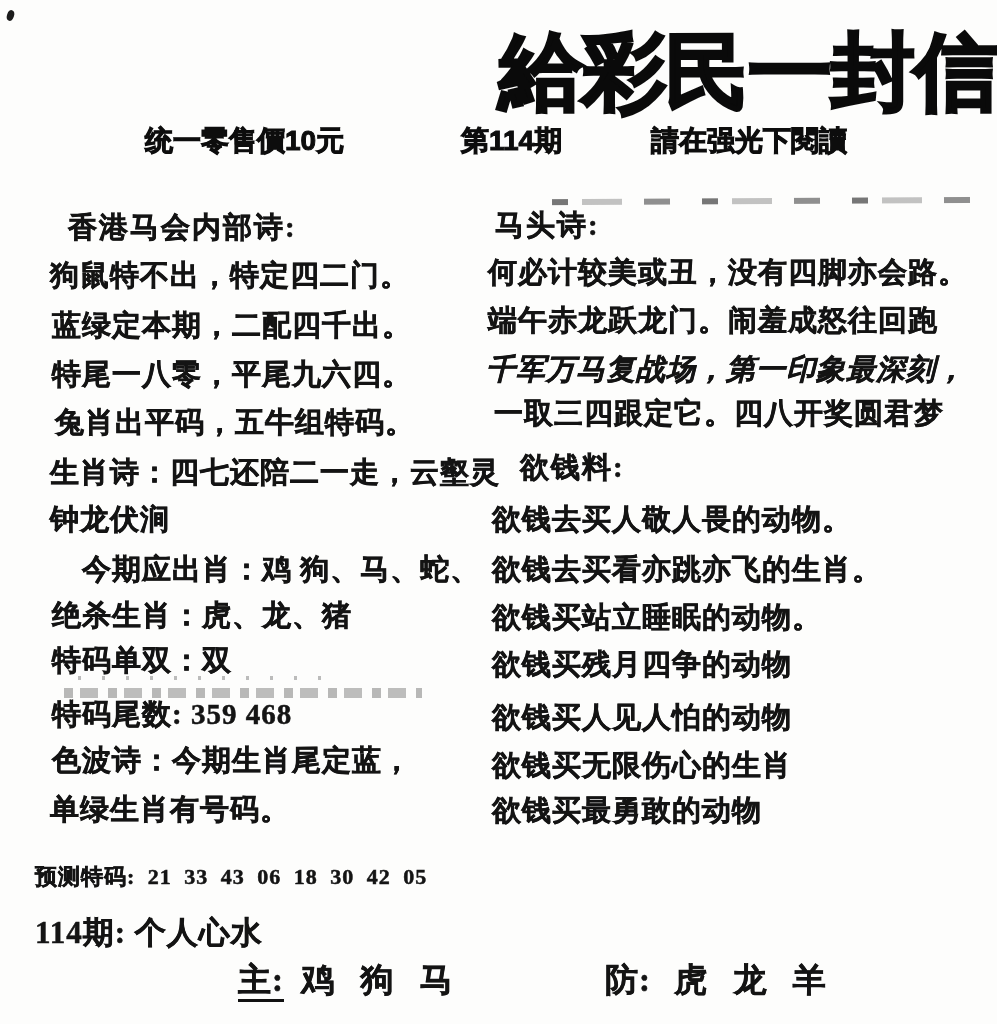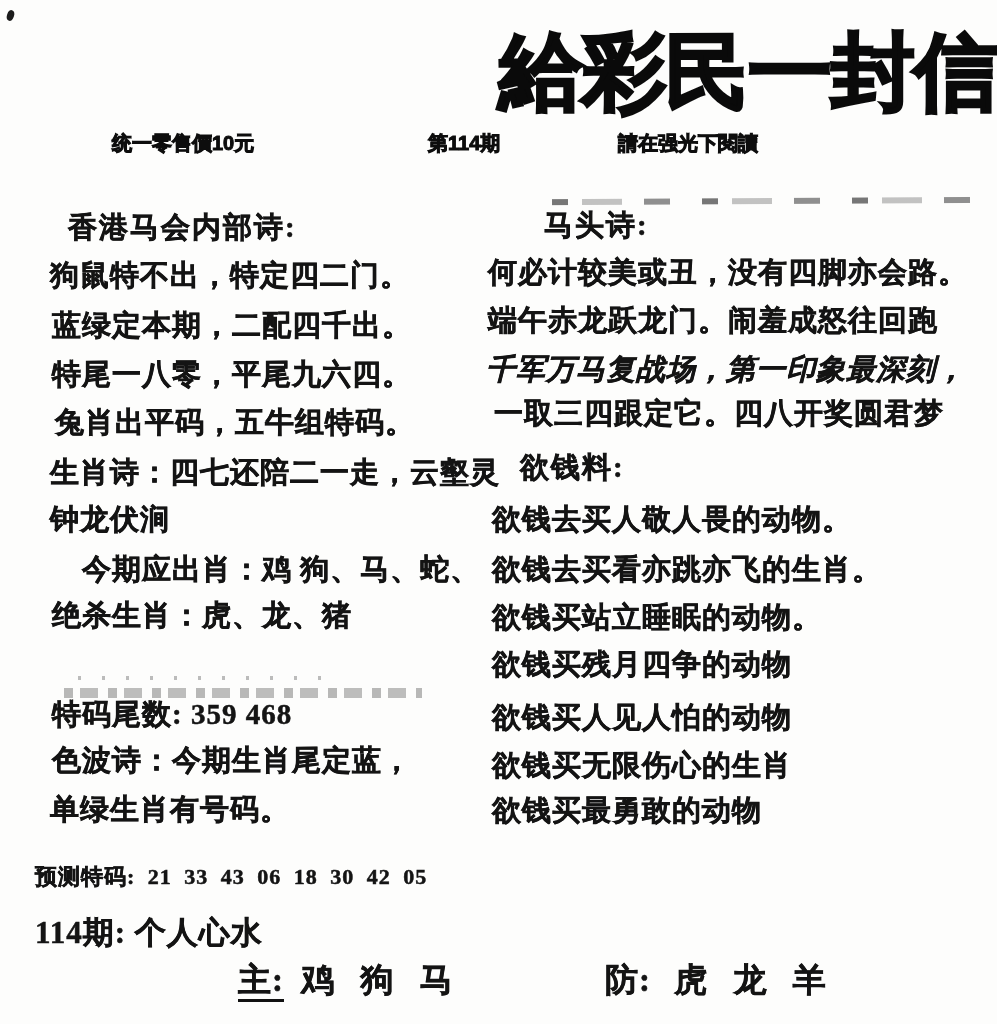--- a/index.html
+++ b/index.html
@@ -8,24 +8,24 @@
     overflow:hidden;color:#141414;
     font-family:"Liberation Serif","DejaVu Serif",serif;
   }
   .title{
     position:absolute;top:16px;left:0;width:100%;text-align:right;
     font-family:"Liberation Sans","DejaVu Sans",sans-serif;
     font-weight:900;font-size:84px;letter-spacing:-1px;
     -webkit-text-stroke:3px #0a0a0a;color:#0a0a0a;white-space:nowrap;
   }
   .meta{
-    position:absolute;top:130px;height:34px;
+    position:absolute;top:122px;height:34px;
     font-family:"Liberation Sans","DejaVu Sans",sans-serif;
-    font-weight:900;font-size:20px;color:#0d0d0d;
-    -webkit-text-stroke:1px #0d0d0d;white-space:nowrap;
+    font-weight:900;font-size:28px;color:#0d0d0d;
+    -webkit-text-stroke:1px #0d0d0d;white-space:nowrap;margin-left:33px;
   }
   .ln{
     position:absolute;white-space:nowrap;font-weight:bold;
     font-size:29px;letter-spacing:1px;color:#141414;
     -webkit-text-stroke:0.5px #141414;
   }
   .heading{letter-spacing:2px;}
   .foot-num{font-size:22px;letter-spacing:1px;word-spacing:6px;}
   .animals{word-spacing:16px;}
   .label-underline{border-bottom:3px solid #111;padding-bottom:1px;}
@@ -67,25 +67,26 @@
 
   <div class="ln heading" style="top:208px;left:68px;">香港马会内部诗:</div>
   <div class="ln" style="top:256px;left:50px;text-align:right;">狗鼠特不出，特定四二门。</div>
   <div class="ln" style="top:306px;left:52px;">蓝绿定本期，二配四千出。</div>
   <div class="ln" style="top:355px;left:52px;">特尾一八零，平尾九六四。</div>
   <div class="ln" style="top:403px;left:55px;">兔肖出平码，五牛组特码。</div>
   <div class="ln" style="top:453px;left:50px;">生肖诗：四七还陪二一走，云壑灵</div>
   <div class="ln" style="top:500px;left:50px;">钟龙伏涧</div>
   <div class="ln" style="top:550px;left:50px;margin-left:32px;">今期应出肖：鸡 狗、马、蛇、</div>
   <div class="ln" style="top:596px;left:52px;">绝杀生肖：虎、龙、猪</div>
+  <div class="ln" style="top:641px;left:52px;">特码单双：双</div>
   <div class="ln" style="top:695px;left:52px;">特码尾数: 359  468</div>
   <div class="ln" style="top:741px;left:52px;">色波诗：今期生肖尾定蓝，</div>
   <div class="ln" style="top:790px;left:50px;">单绿生肖有号码。</div>
 
-  <div class="ln heading" style="top:206px;left:544px;text-align:center;">马头诗:</div>
+  <div class="ln heading" style="top:206px;left:495px;text-align:center;">马头诗:</div>
   <div class="ln" style="top:253px;left:488px;">何必计较美或丑，没有四脚亦会路。</div>
   <div class="ln" style="top:301px;left:488px;">端午赤龙跃龙门。闹羞成怒往回跑</div>
   <div class="ln" style="top:350px;left:486px;font-style:italic;">千军万马复战场，第一印象最深刻，</div>
   <div class="ln" style="top:394px;left:486px;margin-left:8px;">一取三四跟定它。四八开奖圆君梦</div>
   <div class="ln heading" style="top:448px;left:520px;">欲钱料:</div>
   <div class="ln" style="top:500px;left:492px;">欲钱去买人敬人畏的动物。</div>
   <div class="ln" style="top:550px;left:492px;">欲钱去买看亦跳亦飞的生肖。</div>
   <div class="ln" style="top:645px;left:492px;">欲钱买残月四争的动物</div>
   <div class="ln" style="top:598px;left:492px;">欲钱买站立睡眠的动物。</div>
   <div class="ln" style="top:698px;left:492px;">欲钱买人见人怕的动物</div>

